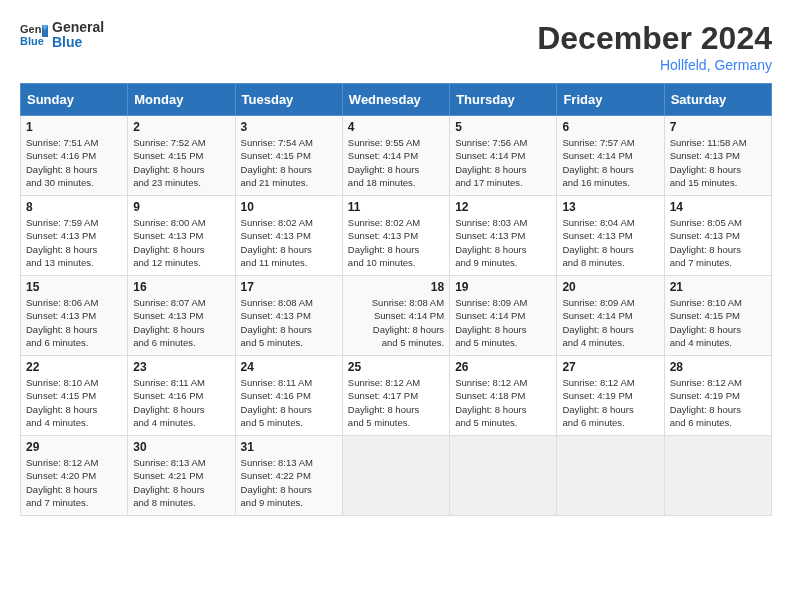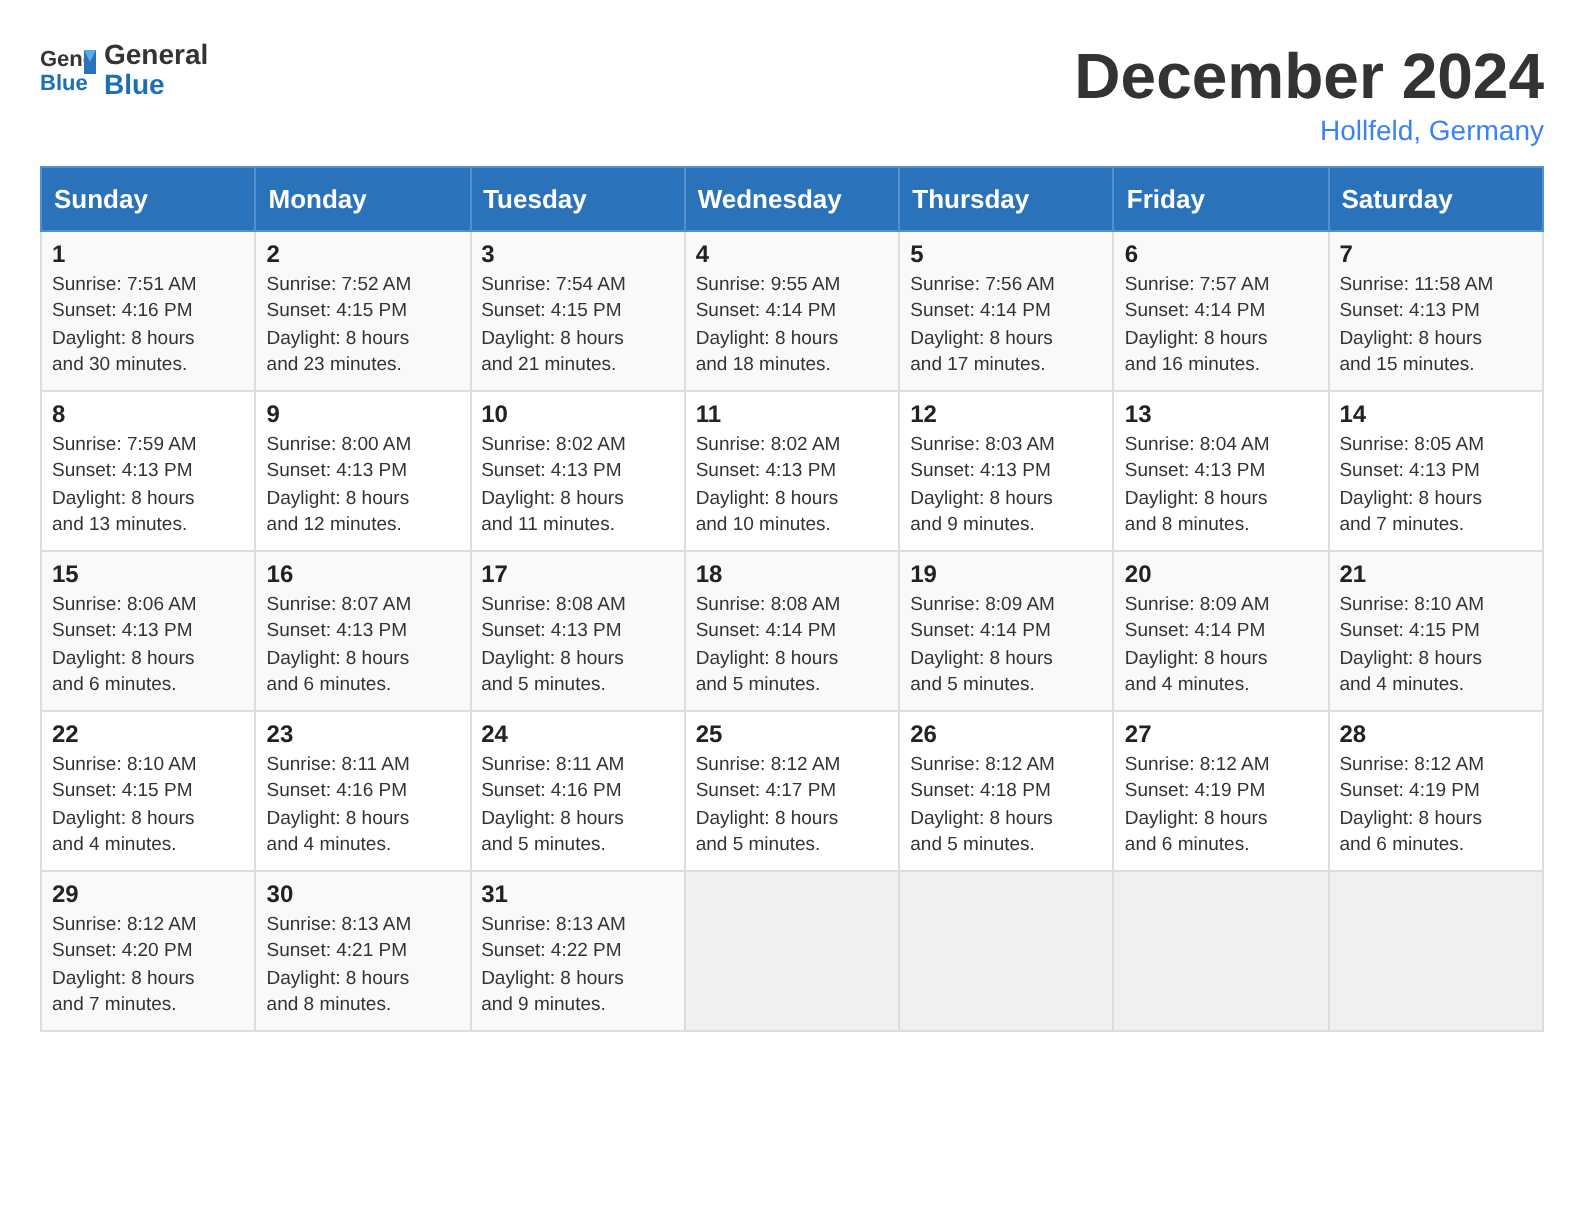--- a/index.html
+++ b/index.html
@@ -225,21 +225,21 @@
           <div style="line-height: 1.4;">Daylight: 8 hours</div>
           <div style="line-height: 1.4;">and 6 minutes.</div>
         </td>
         <td style="height: 80px;">
           <span class="day-num">17</span>
           <div style="line-height: 1.4;">Sunrise: 8:08 AM</div>
           <div style="line-height: 1.4;">Sunset: 4:13 PM</div>
           <div style="line-height: 1.4;">Daylight: 8 hours</div>
           <div style="line-height: 1.4;">and 5 minutes.</div>
         </td>
-        <td style="height: 80px;">
+        <td style="height: 80px; text-align: right;">
           <span class="day-num">18</span>
           <div style="line-height: 1.4;">Sunrise: 8:08 AM</div>
           <div style="line-height: 1.4;">Sunset: 4:14 PM</div>
           <div style="line-height: 1.4;">Daylight: 8 hours</div>
           <div style="line-height: 1.4;">and 5 minutes.</div>
         </td>
         <td style="height: 80px;">
           <span class="day-num">19</span>
           <div style="line-height: 1.4;">Sunrise: 8:09 AM</div>
           <div style="line-height: 1.4;">Sunset: 4:14 PM</div>

